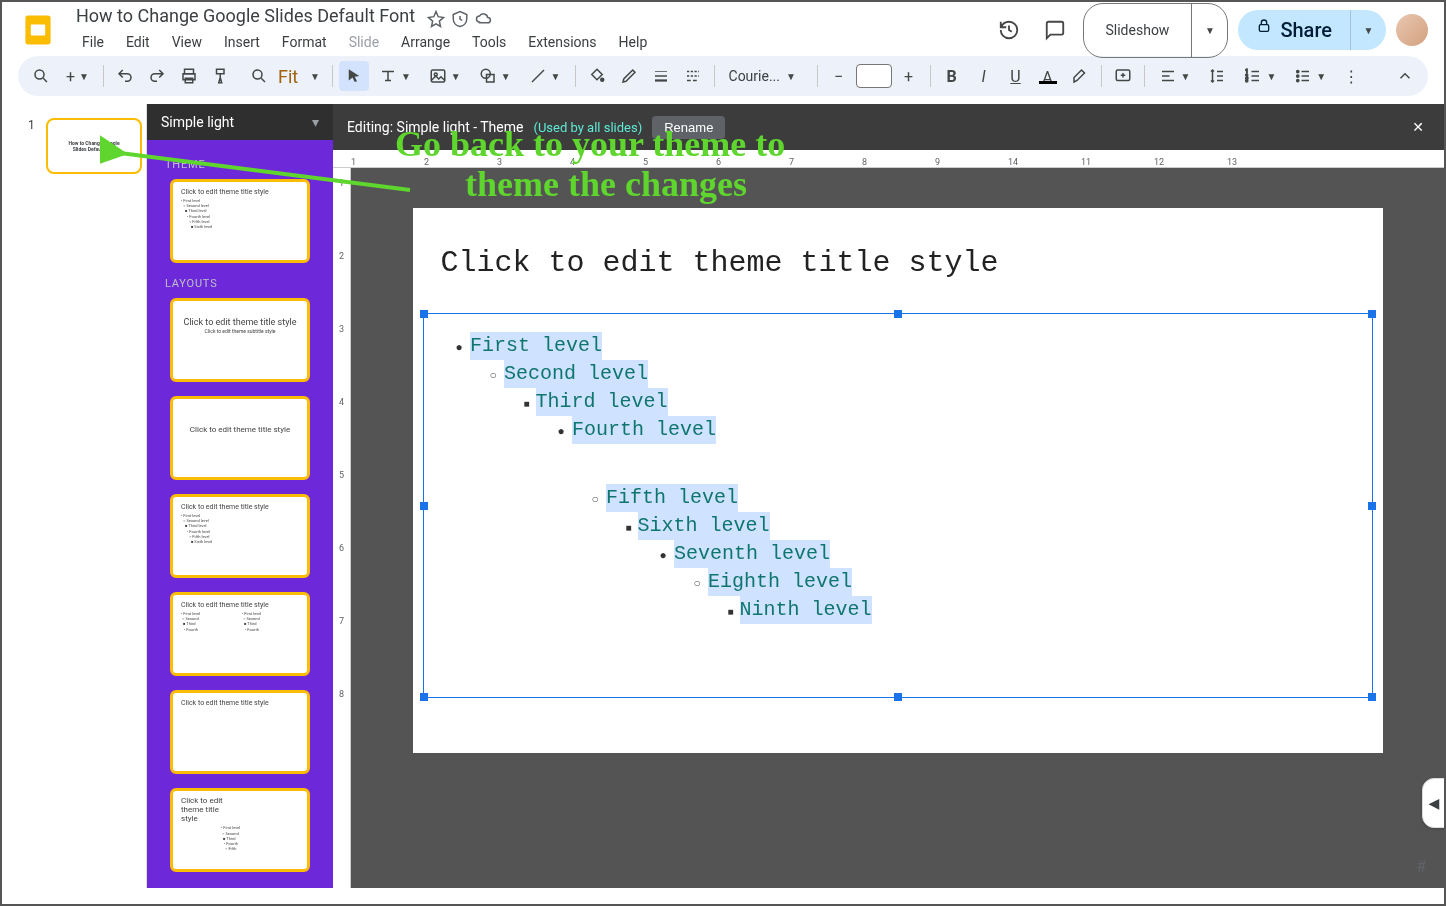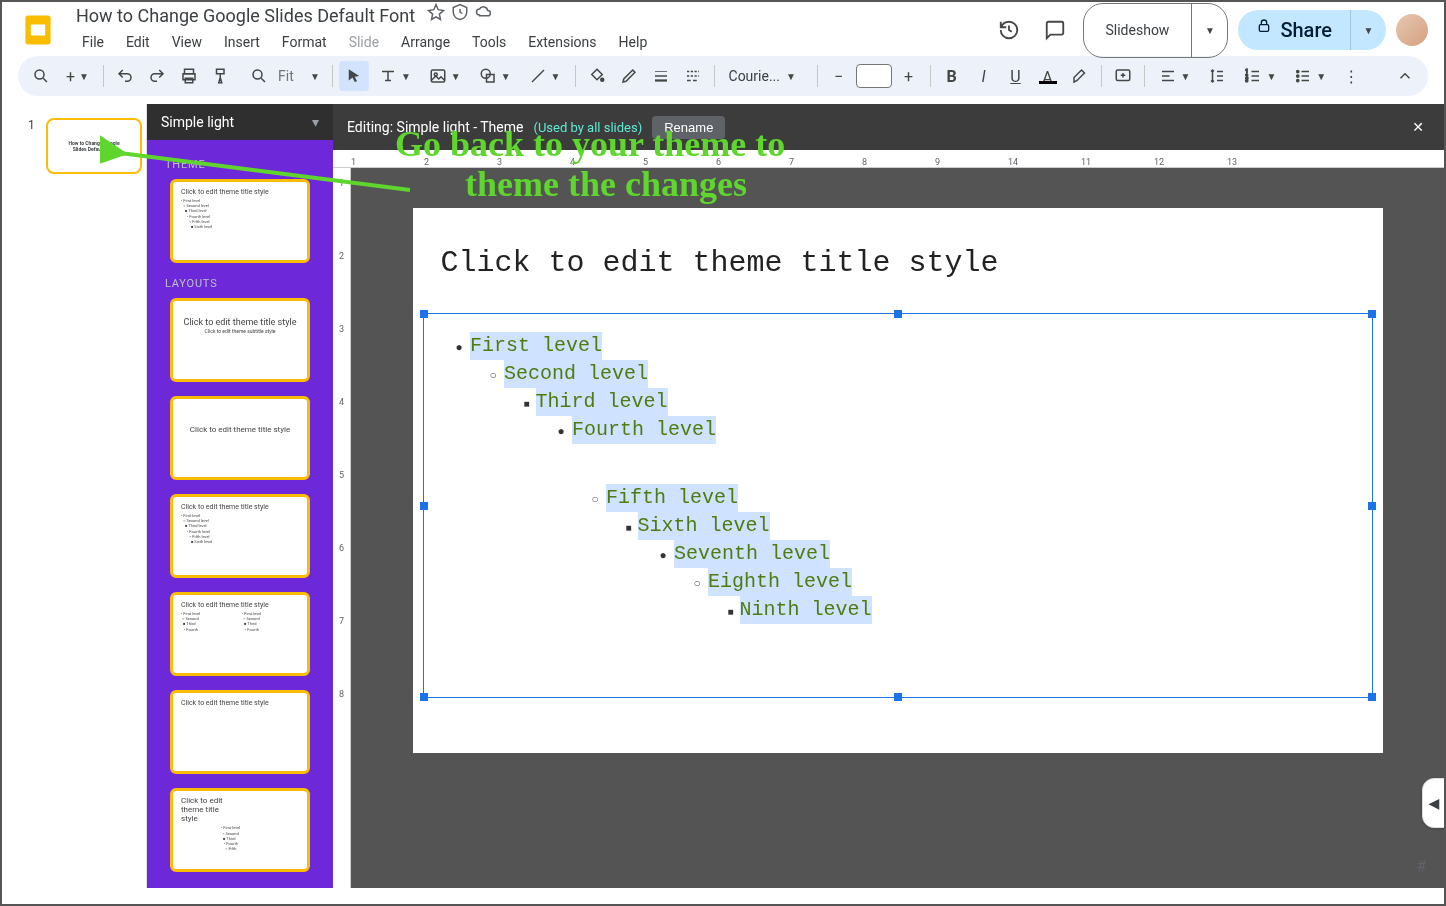--- a/index.html
+++ b/index.html
@@ -4,21 +4,21 @@
 <style>
 * { margin: 0; padding: 0; box-sizing: border-box; }
 body { font-family: "Google Sans", Roboto, Arial, sans-serif; font-size: 14px; color: #3c4043; background: #fff; width: 1446px; height: 906px; overflow: hidden; border: 2px solid #555; }
 
 
 .header { padding: 6px 16px 0 16px; }
 .title-row { display: flex; align-items: center; gap: 12px; height: 44px; }
 .logo { width: 40px; height: 40px; display: flex; align-items: center; justify-content: center; }
 .logo svg { width: 36px; height: 36px; }
 .title-block { flex: 1; }
-.doc-title-row { display: flex; align-items: flex-start; gap: 6px; }
+.doc-title-row { display: flex; align-items: flex-end; gap: 6px; }
 .doc-title { font-size: 18px; color: #3c4043; padding: 2px 6px; }
 .title-icon { width: 18px; height: 18px; color: #5f6368; cursor: pointer; }
 .right-actions { display: flex; align-items: center; gap: 10px; }
 .icon-btn { width: 36px; height: 36px; display: flex; align-items: center; justify-content: center; color: #444746; cursor: pointer; border-radius: 50%; }
 .slideshow-group { display: flex; align-items: center; border: 1px solid #747775; border-radius: 20px; height: 55px; }
 .slideshow-btn { padding: 8px 22px; font-size: 14px; color: #3c4043; cursor: pointer; }
 .slideshow-drop { border-left: 1px solid #747775; width: 36px; height: 100%; display: flex; align-items: center; justify-content: center; cursor: pointer; }
 .share-group { display: flex; align-items: center; background: #c2e7ff; border-radius: 20px; height: 40px; }
 .share-btn { padding: 8px 18px; display: flex; align-items: flex-start; gap: 8px; font-size: 20px; font-weight: 500; color: #001d35; cursor: pointer; }
 .share-drop { border-left: 1px solid rgba(0,0,0,0.15); width: 36px; height: 100%; display: flex; align-items: center; justify-content: center; cursor: pointer; }
@@ -28,21 +28,21 @@
 .menu-row { display: flex; gap: 2px; padding: 2px 0 4px 2px; }
 .menu-item { padding: 4px 10px; font-size: 14px; color: #3c4043; cursor: pointer; border-radius: 4px; }
 .menu-item.disabled { color: #9aa0a6; }
 
 
 .toolbar { background: #edf2fa; border-radius: 24px; margin: 4px 16px 8px 16px; height: 40px; display: flex; align-items: center; padding: 0 8px; gap: 2px; }
 .tool { width: 30px; height: 30px; display: flex; align-items: center; justify-content: center; color: #444746; cursor: pointer; border-radius: 4px; font-size: 16px; }
 .tool.wide { width: auto; padding: 0 8px; gap: 4px; }
 .tool-sep { width: 1px; height: 22px; background: #c7c7c7; margin: 0 4px; }
 .zoom-box { display: flex; align-items: center; gap: 4px; padding: 0 6px; }
-.zoom-text { font-size: 14px; color: #737373; min-width: 28px; }
+.zoom-text { font-size: 18px; color: #a16207; min-width: 28px; }
 .font-dd { display: flex; align-items: center; gap: 6px; padding: 0 8px; min-width: 90px; }
 .font-dd .name { font-size: 14px; max-width: 60px; overflow: hidden; text-overflow: ellipsis; white-space: nowrap; }
 .size-box { width: 36px; height: 24px; border: 1px solid #747775; border-radius: 4px; background: #fff; }
 .color-strip { width: 18px; height: 3px; background: #000; margin-top: -6px; }
 .dd-caret { font-size: 10px; color: #444746; }
 .tool svg { width: 18px; height: 18px; }
 .tool.active { background: #d3e3fd; }
 
 
 .workspace { display: flex; height: calc(100% - 118px); }
@@ -72,21 +72,21 @@
 .ruler-v { width: 18px; background: #fff; border-right: 1px solid #ccc; font-size: 9px; color: #5f6368; display: flex; flex-direction: column; align-items: center; padding-top: 10px; }
 .ruler-v span { display: block; height: 73px; }
 .canvas { flex: 1; background: #545454; padding: 40px 20px 20px 20px; position: relative; }
 .slide { width: 970px; height: 545px; background: #fff; margin: 0 auto; position: relative; font-family: "Courier New", monospace; padding: 38px 28px; }
 .title-ph { font-size: 30px; color: #222; font-family: "Courier New", monospace; }
 .body-box { border: 1px solid #1a73e8; position: absolute; top: 105px; left: 10px; right: 10px; height: 385px; padding: 18px 24px; }
 .handle { width: 8px; height: 8px; background: #1a73e8; position: absolute; }
 .handle.tl { top: -4px; left: -4px; } .handle.tm { top: -4px; left: 50%; margin-left: -4px; } .handle.tr { top: -4px; right: -4px; }
 .handle.ml { top: 50%; left: -4px; margin-top:-4px; } .handle.mr { top: 50%; right: -4px; margin-top:-4px; }
 .handle.bl { bottom: -4px; left: -4px; } .handle.bm { bottom: -4px; left: 50%; margin-left: -4px; } .handle.br { bottom: -4px; right: -4px; }
-.lvl { font-family: "Courier New", monospace; font-size: 20px; color: #4d7c0f; line-height: 1.4; display: inline-block; }
+.lvl { font-family: "Courier New", monospace; font-size: 20px; color: #0f766e; line-height: 1.4; display: inline-block; }
 .hl { background: #cfe2ff; }
 .row1 { margin-left: 8px; } .row1::before { content: "●  "; font-size: 12px; color:#333; }
 .row2 { margin-left: 42px; } .row2::before { content: "○  "; font-size: 12px; color:#555;}
 .row3 { margin-left: 76px; } .row3::before { content: "■  "; font-size: 10px; color:#333;}
 .row4 { margin-left: 110px; } .row4::before { content: "●  "; font-size: 12px; color:#333;}
 .row5 { margin-left: 144px; margin-top: 40px; } .row5::before { content: "○  "; font-size: 12px; color:#555;}
 .row6 { margin-left: 178px; } .row6::before { content: "■  "; font-size: 10px; color:#333;}
 .row7 { margin-left: 212px; } .row7::before { content: "●  "; font-size: 12px; color:#333;}
 .row8 { margin-left: 246px; } .row8::before { content: "○  "; font-size: 12px; color:#555;}
 .row9 { margin-left: 280px; } .row9::before { content: "■  "; font-size: 10px; color:#333;}

